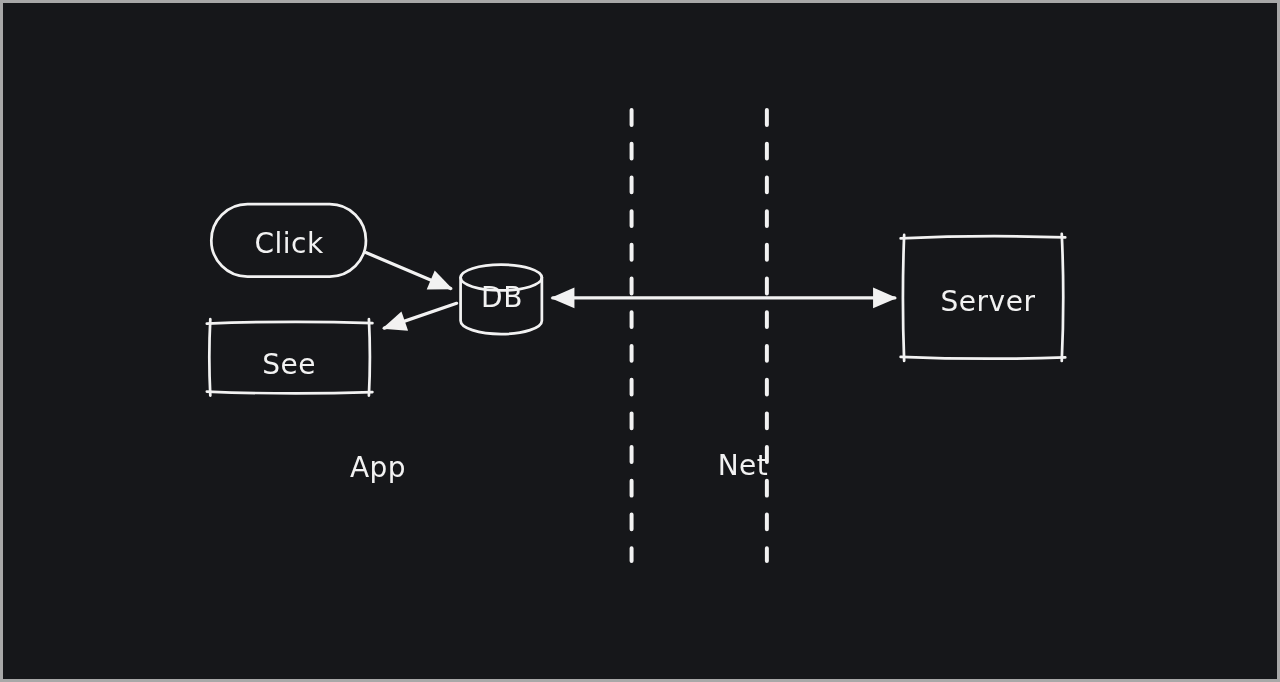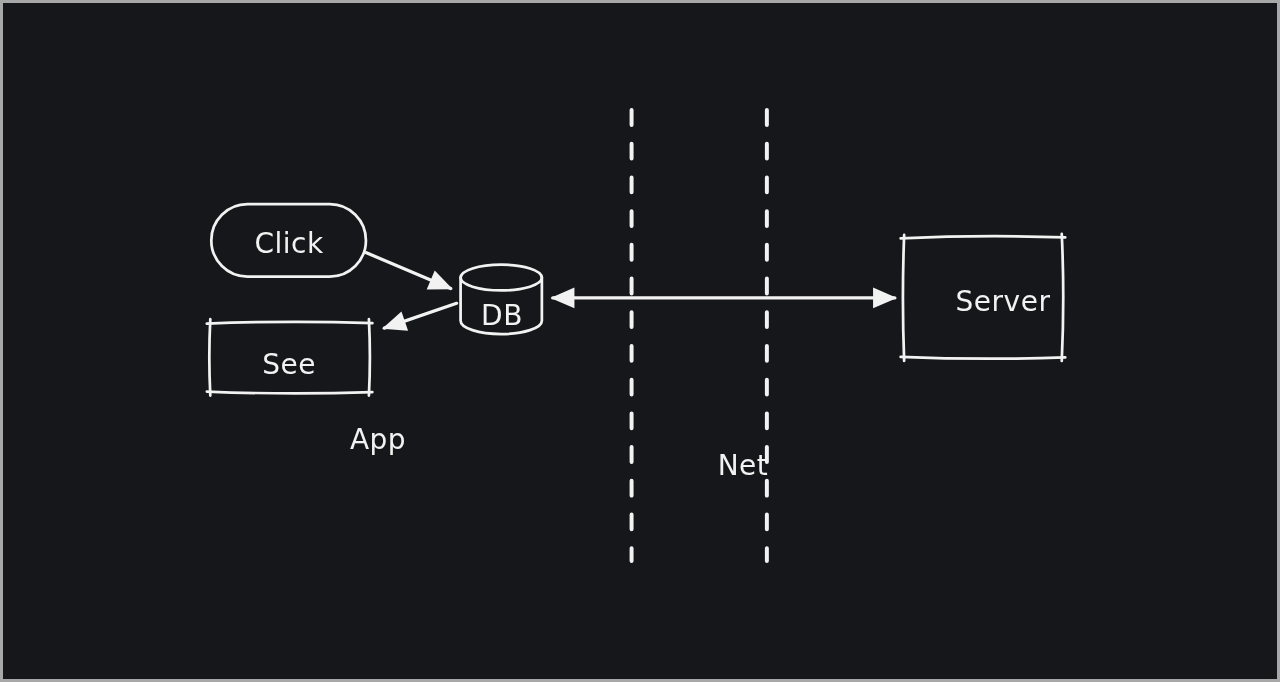--- a/index.html
+++ b/index.html
@@ -77,20 +77,20 @@
       <path class="shape" d="M1069 357.5 Q986 360.5 903 357"></path>
       <path class="shape" d="M906.5 234 Q904 297 906.5 361"></path>
     </g>
 
     <line class="edge" x1="364" y1="252" x2="449" y2="288" marker-end="url(#arrowhead)"></line>
     <line class="edge" x1="455" y1="303" x2="382" y2="328" marker-end="url(#arrowhead)"></line>
     <line class="edge" x1="552" y1="297.5" x2="897" y2="297.5" marker-start="url(#arrowhead)" marker-end="url(#arrowhead)"></line>
   </svg>
 
   <div class="label" style="left:286px; top:240px;">Click</div>
-  <div class="label" style="left:499px; top:312px;">DB</div>
+  <div class="label" style="left:499px; top:294px;">DB</div>
   <div class="label" style="left:286px; top:361px;">See</div>
-  <div class="label" style="left:985px; top:298px;margin-left:15px;">Server</div>
+  <div class="label" style="left:985px; top:298px;">Server</div>
 
-  <div class="label zone-label" style="left:375px; top:436px;">App</div>
+  <div class="label zone-label" style="left:375px; top:464px;">App</div>
   <div class="label zone-label" style="left:740px; top:462px;">Net</div>
 
 </div>
 
 </body></html>

